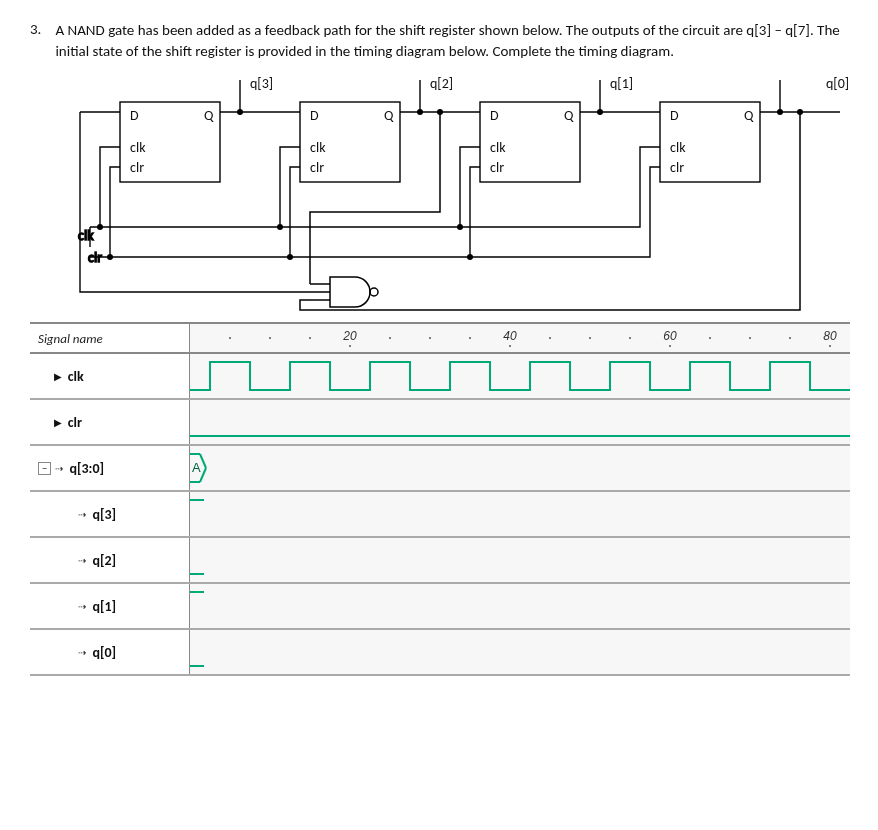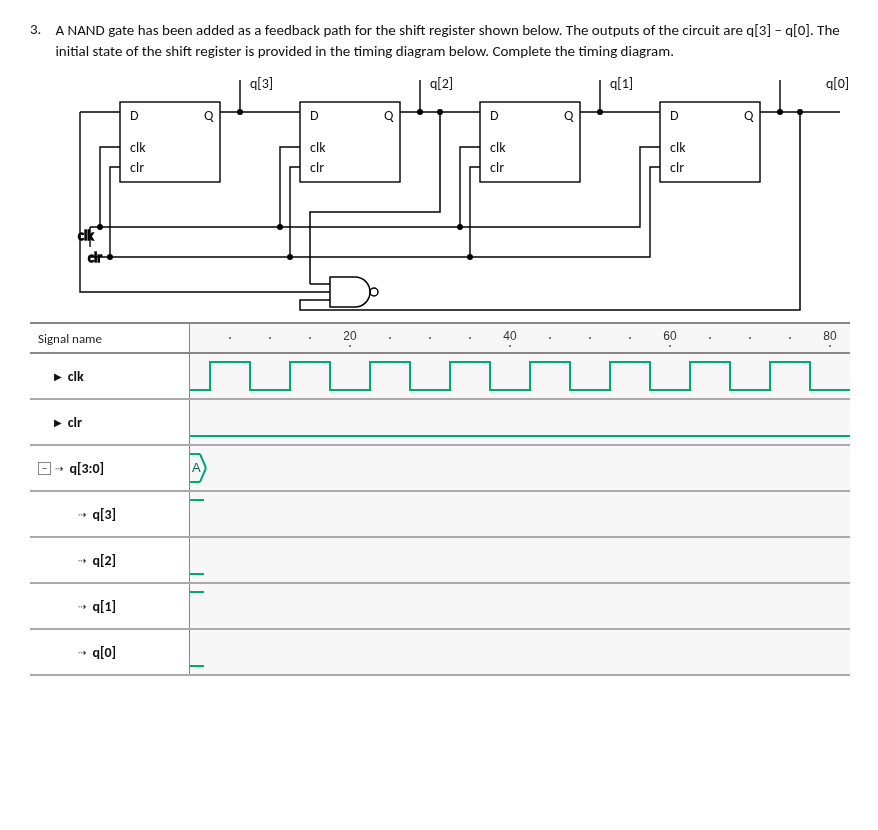--- a/index.html
+++ b/index.html
@@ -31,21 +31,21 @@
     width: 820px;
     margin-top: 10px;
     border-top: 2px solid #888;
   }
   .timing-row {
     display: flex;
     align-items: stretch;
     border-bottom: 2px solid #aaa;
     min-height: 44px;
   }
-  .timing-row.header { min-height: 28px; border-bottom: 2px solid #888; }
+  .timing-row.header { min-height: 28px; border-bottom: 2px solid #888; font-style: italic; }
   .sig-name {
     flex: 0 0 160px;
     box-sizing: border-box;
     display: flex;
     align-items: center;
     padding-left: 8px;
     font-size: 14px;
     border-right: 1px solid #888;
     background: #fff;
   }
@@ -61,21 +61,21 @@
   .indent1 { padding-left: 24px; }
   .indent2 { padding-left: 48px; }
   .bold { font-weight: bold; }
   .expand { font-size: 11px; margin-right: 4px; color:#333; border:1px solid #888; width:11px; height:11px; display:inline-flex; align-items:center; justify-content:center; line-height:1;}
 </style>
 </head>
 <body>
 
 <div class="question">
   <div class="qnum">3.</div>
-  <div class="qtext">A NAND gate has been added as a feedback path for the shift register shown below. The outputs of the circuit are q[3] – q[0]. The initial state of the shift register is provided in the timing diagram below. Complete the timing diagram.</div>
+  <div class="qtext">A NAND gate has been added as a feedback path for the shift register shown below. The outputs of the circuit are q[3] – q[7]. The initial state of the shift register is provided in the timing diagram below. Complete the timing diagram.</div>
 </div>
 
 <div class="circuit">
 <svg viewBox="0 0 820 240">
 
   <g stroke="#000" fill="none" stroke-width="1.4">
 
     <rect x="80" y="30" width="100" height="80"></rect>
 
     <rect x="260" y="30" width="100" height="80"></rect>

